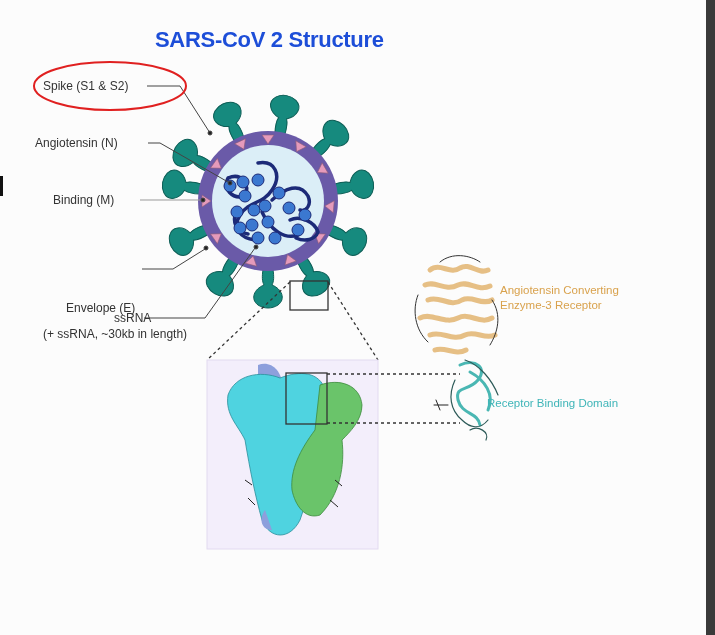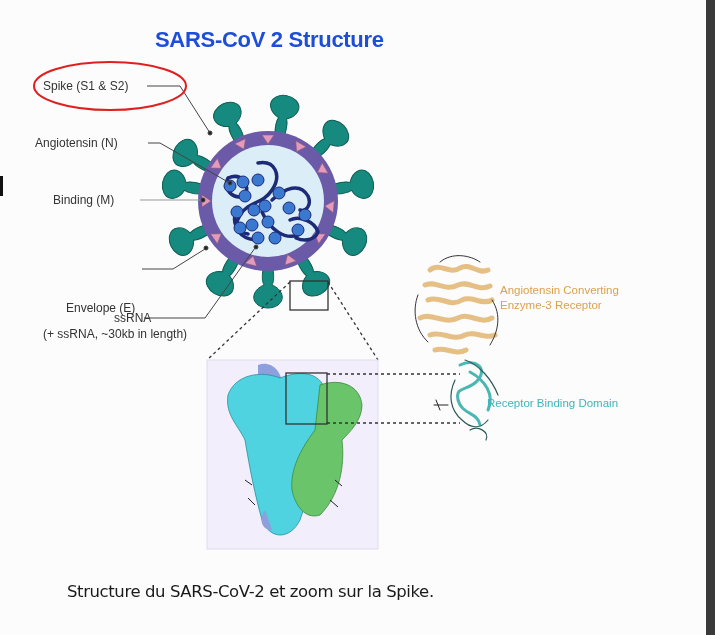--- a/index.html
+++ b/index.html
@@ -176,14 +176,13 @@
 <div class="lbl" style="left:114px; top:311px;">ssRNA</div>
 <div class="lbl" style="left:43px; top:327px;">(+ ssRNA, ~30kb in length)</div>
 
 <div class="ace2">
   <div>Angiotensin Converting</div>
   <div>Enzyme-3 Receptor</div>
 </div>
 <div class="rbd">Receptor Binding Domain</div>
 
 <div class="caption">
-  <div>Structure du SARS-CoV-2 et zoom sur la Spike.</div>
 </div>
 
 </body></html>

